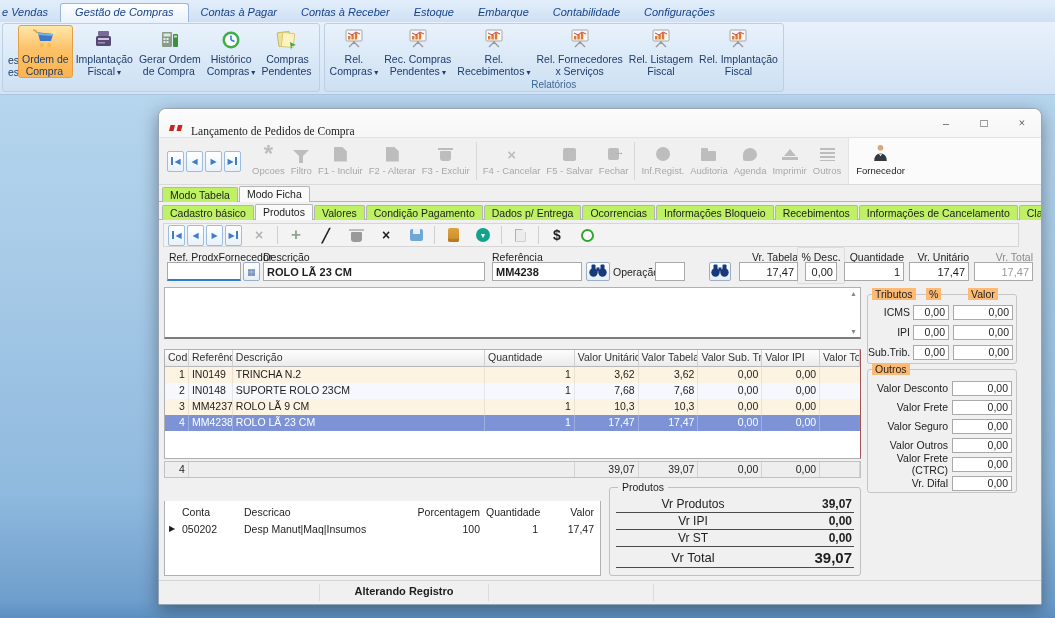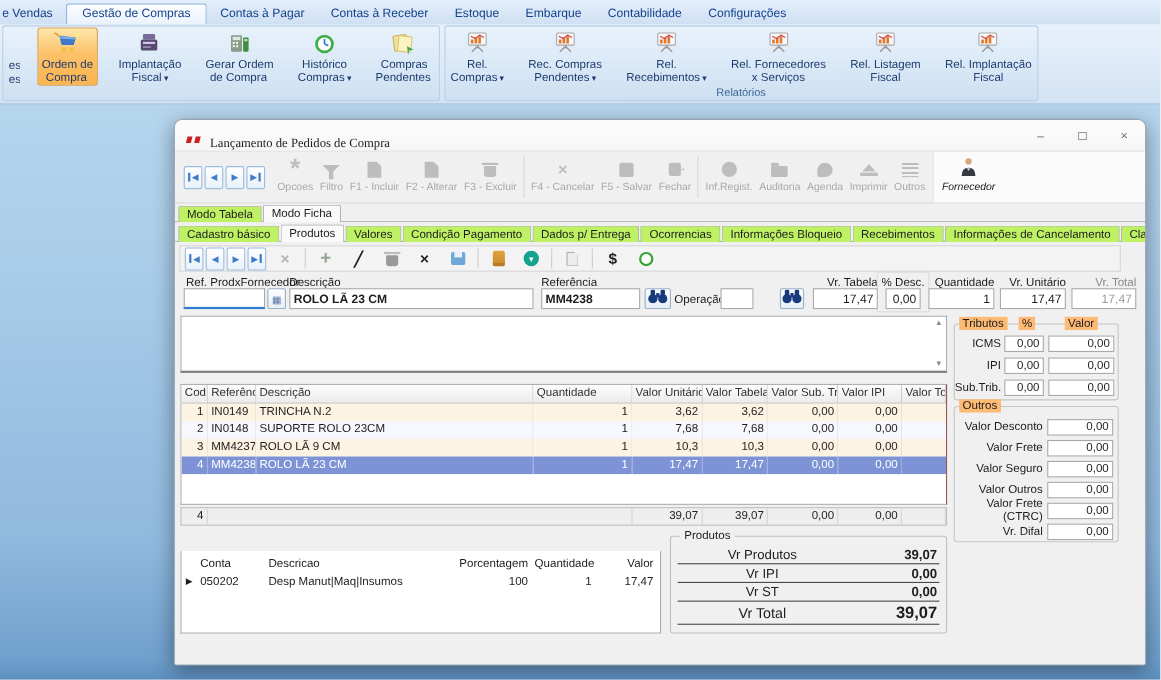--- a/index.html
+++ b/index.html
@@ -3,32 +3,32 @@
 <meta charset="utf-8">
 <style>
   * { margin:0; padding:0; box-sizing:border-box; }
   body { font-family:"Liberation Sans", sans-serif; }
   .screen { position:relative; width:1055px; height:618px; overflow:hidden;
     background:linear-gradient(#bedbf1 0%, #a9cce8 40%, #8fb9de 80%, #6f9fcc 97%, #5c8fc0 100%); }
 
   
   .menubar { position:absolute; left:0; top:0; right:0; height:22px;
     background:linear-gradient(#e3eefb,#cfe0f3); display:flex; align-items:flex-end; padding-left:0; }
-  .mtab { font-size:11px; color:#15428b; padding:3px 12px 4px; white-space:nowrap; cursor:default; }
+  .mtab { font-size:11px; color:#15428b; padding:3px 12px 4px; white-space:nowrap; cursor:default;font-style:italic; }
   .mtab.clip { padding-left:2px; }
   .mtab.active { background:linear-gradient(#fdfeff,#e9f2fb); border:1px solid #98b7dc; border-bottom:none;
     border-radius:3px 3px 0 0; padding:2px 14px 4px; }
 
   
   .ribbon { position:absolute; left:0; top:22px; right:0; height:73px;
     background:linear-gradient(#e8f1fb,#d3e3f4); border-bottom:1px solid #abc6e1; display:flex; }
   .rgroup { position:relative; border:1px solid #bcd0e5; border-radius:3px; margin:1px 2px 2px 2px;
     background:linear-gradient(#e9f2fc,#d8e7f6 60%, #cde0f2); padding:1px 2px 13px 2px; display:flex; }
   .glabel { position:absolute; left:0; right:0; bottom:1px; text-align:center; font-size:10px; color:#3e6696; }
-  .rbtns { display:flex;gap:16px; }
+  .rbtns { display:flex; }
   .rbtn { display:flex; flex-direction:column; align-items:center; justify-content:flex-start;
     padding:2px 3px 0; border-radius:3px; cursor:default; }
   .rbtn .ric { height:26px; display:flex; align-items:center; }
   .rbtn .l1, .rbtn .l2 { font-size:10.5px; color:#1e3c6e; line-height:1.15; white-space:nowrap; }
   .rbtn.active { background:linear-gradient(#ffe7ab,#fcc169 45%,#fbb44e); border:1px solid #dfa049; }
   .rbtn.clipped { width:13px; overflow:hidden; align-items:flex-start; justify-content:flex-end; padding-top:28px; }
   .dd { font-size:8px; color:#1e3c6e; margin-left:2px; }
 
   
   .dialog { position:absolute; left:158px; top:108px; width:884px; height:497px; background:#f0f0f0;
@@ -46,21 +46,21 @@
     background:linear-gradient(#ffffff,#e9f1fa); display:flex; align-items:center; justify-content:center;
     color:#3d7cc9; font-size:8px; }
   .navbtn .bar { width:2px; height:8px; background:currentColor; margin:0 1px; }
   .tbtn { display:flex; flex-direction:column; align-items:center; justify-content:center; gap:3px;
     padding:0 3px; height:44px; cursor:default; }
   .tbtn .tic { height:15px; display:flex; align-items:center; justify-content:center; }
   .tlabel { font-size:9.5px; color:#a8a8a8; white-space:nowrap; }
   .tbtn.en .tlabel { color:#222; }
   .tsep { width:1px; height:38px; background:#d8d8d8; margin:0 3px; }
   .tb-right { flex:1; align-self:stretch; background:#fbfbfb; border-left:1px solid #e4e4e4;
-    display:flex; align-items:center; padding-left:4px; margin-left:4px; min-width:0;font-style:italic; }
+    display:flex; align-items:center; padding-left:4px; margin-left:4px; min-width:0; }
 
   
   .ic-ast { color:#bdbdbd; font-weight:bold; font-size:24px; line-height:12px; }
   .ic-funnel { width:0; height:0; border-left:8px solid transparent; border-right:8px solid transparent;
     border-top:8px solid #bdbdbd; position:relative; }
   .ic-funnel::after { content:""; position:absolute; left:-2px; top:-2px; width:4px; height:7px; background:#bdbdbd; }
   .ic-page { width:13px; height:15px; background:#bdbdbd; clip-path:polygon(0 0,62% 0,100% 32%,100% 100%,0 100%); }
   .ic-trash { width:11px; height:10px; background:#bdbdbd; border-radius:1px 1px 3px 3px; position:relative; margin-top:3px; }
   .ic-trash::before { content:""; position:absolute; top:-3px; left:-2px; width:15px; height:2px; background:#bdbdbd; }
   .ic-x { color:#bdbdbd; font-weight:bold; font-size:15px; }
@@ -748,15 +748,21 @@
               <span class="pv">0,00</span>
             </div>
           <div class="ptrow big">
               <span class="pl">Vr Total</span>
               <span class="pv">39,07</span>
             </div>
         </div>
       </div>
     </div>
 
+    <div class="statusbar">
+      <div class="sdiv" style="left:160px"></div>
+      <div class="sdiv" style="left:329px"></div>
+      <div class="sdiv" style="left:494px"></div>
+      <div class="stext">Alterando Registro</div>
+    </div>
 
   </div>
 </div>
 
 </body></html>

